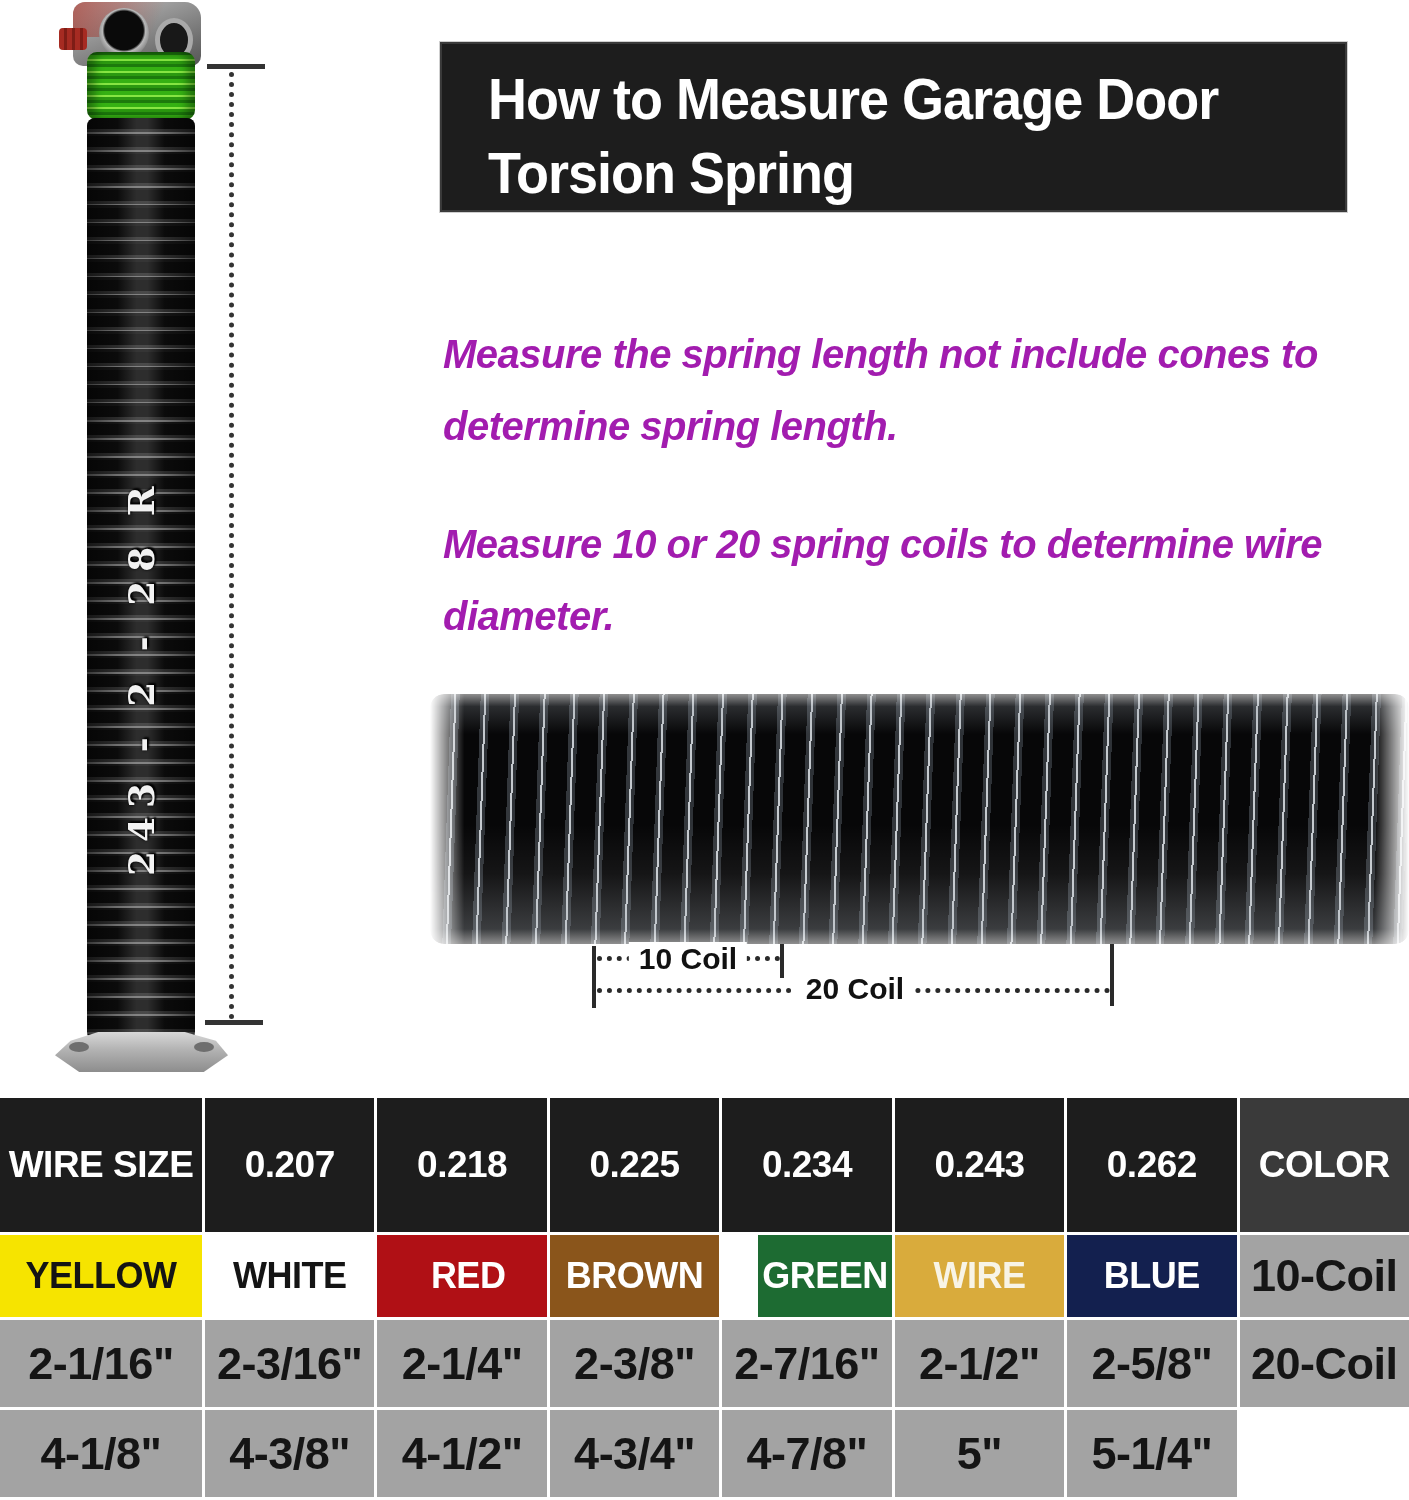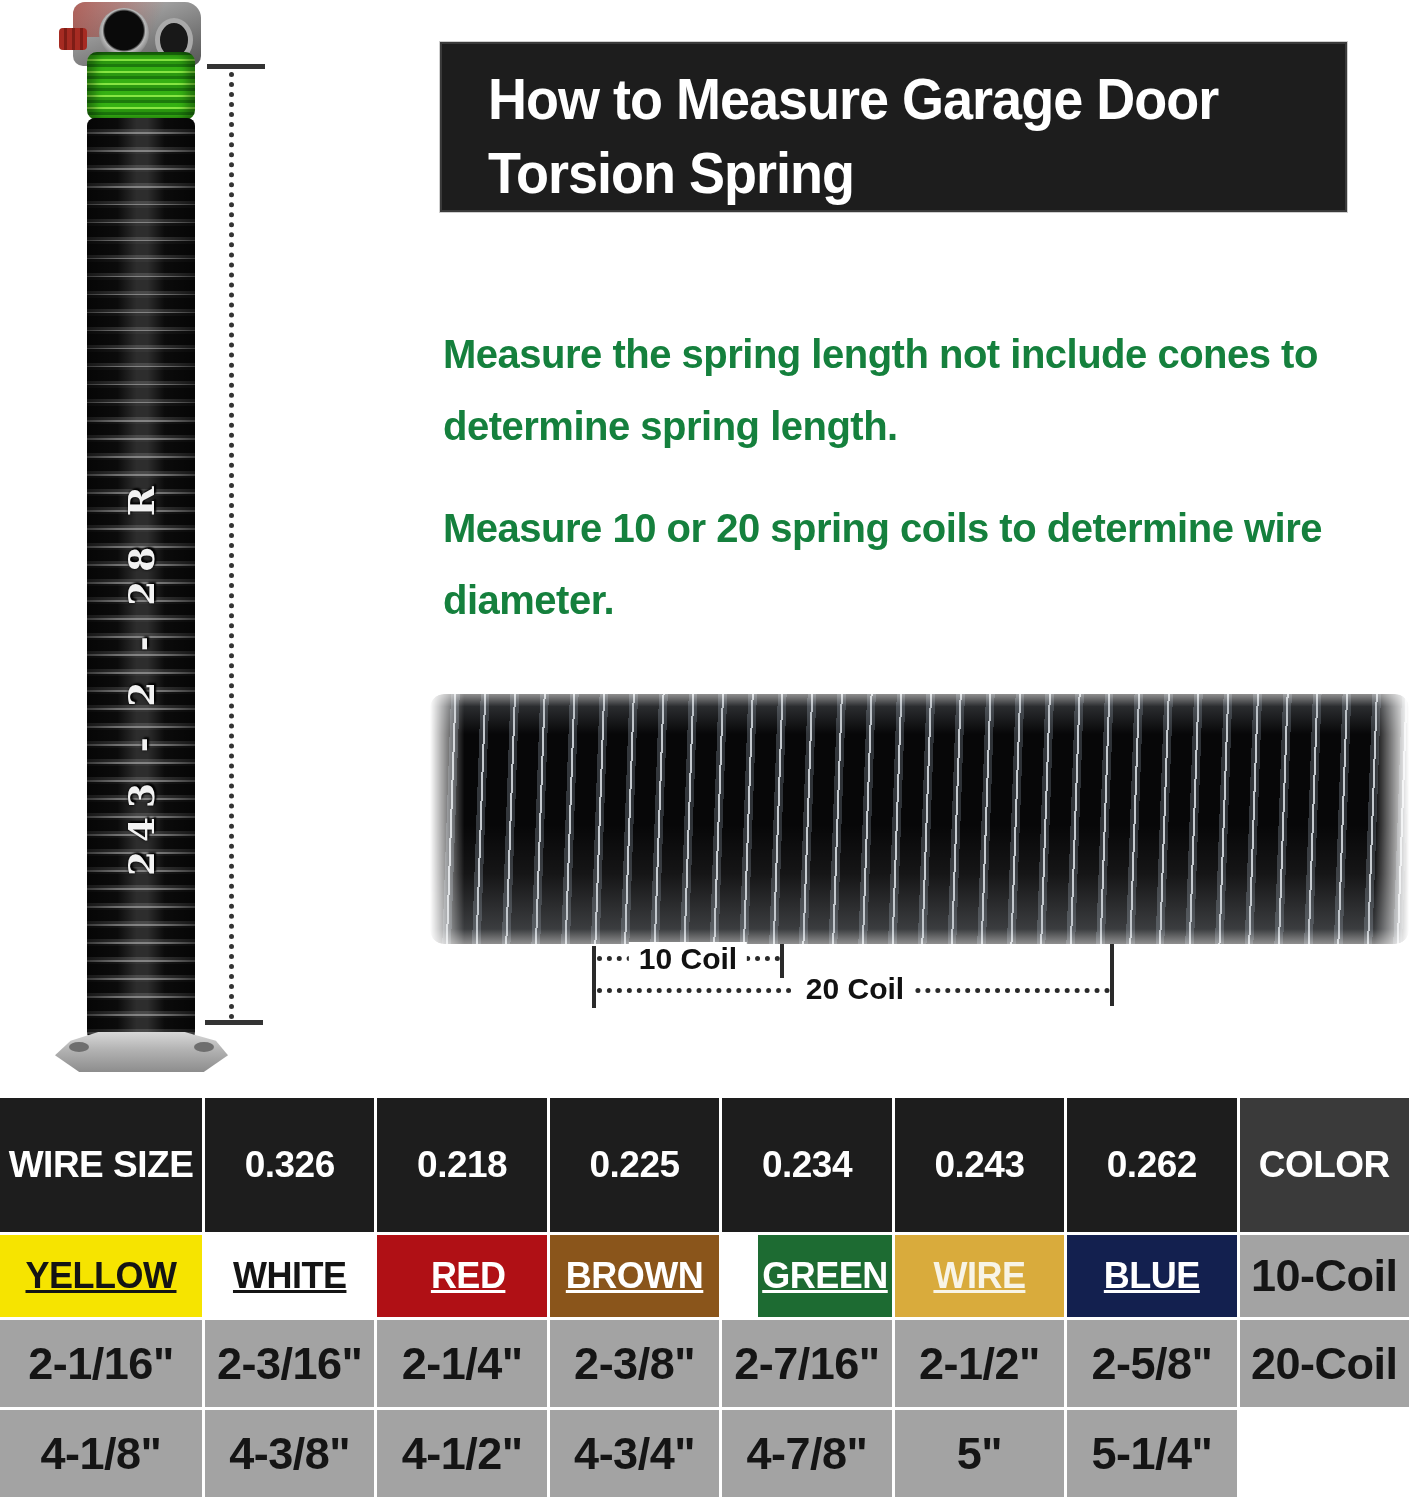--- a/index.html
+++ b/index.html
@@ -78,25 +78,25 @@
     position:absolute; left:440px; top:42px; width:907px; height:170px;
     background:#1d1d1d; border:2px solid #3a3a3a; outline:1px solid #cfcfcf;
     color:#fff; padding:16px 16px 0 46px;
   }
   .title-banner .t-line {
     font-size:54px; line-height:74px; font-weight:800; letter-spacing:-1px;
     transform:scaleY(1.06); transform-origin:left top; white-space:nowrap;
   }
 
   .instruction {
-    position:absolute; left:443px; width:955px; color:#15803d;
-    font-size:40px; line-height:72px; font-weight:800; letter-spacing:-0.5px;
+    position:absolute; left:443px; width:955px; color:#a21caf;
+    font-size:40px; line-height:72px; font-weight:800; letter-spacing:-0.5px;font-style:italic;
   }
   .instruction.p1 { top:318px; }
-  .instruction.p2 { top:492px; }
+  .instruction.p2 { top:508px; }
 
   
   .coil-closeup-photo {
     position:absolute; left:430px; top:694px; width:979px; height:250px; border-radius:14px;
     background:
       linear-gradient(180deg, rgba(255,255,255,.55) 0%, rgba(150,158,166,.25) 5%, transparent 16%, transparent 52%, rgba(255,255,255,.06) 72%, rgba(180,186,192,.3) 94%, rgba(255,255,255,.55) 100%),
       repeating-linear-gradient(92deg, #070708 0 21px, #33373c 21px 24.5px, #c4c9ce 24.5px 26.5px, #2e3237 26.5px 29.7px);
     -webkit-mask-image:linear-gradient(90deg, transparent 0, #000 3.5%, #000 96.5%, transparent 100%);
     mask-image:linear-gradient(90deg, transparent 0, #000 3.5%, #000 96.5%, transparent 100%);
   }
@@ -122,21 +122,21 @@
     position:absolute; left:0; top:1098px; width:1409px; height:324px;
     display:grid; grid-template-columns:202px repeat(7, 1fr);
     grid-template-rows:134px 82px 87px 87px; gap:3px; background:#fff;
   }
   .cell {
     display:flex; align-items:center; justify-content:center;
     font-weight:800; letter-spacing:-0.5px;
   }
   .c-head  { background:#1d1d1d; color:#fff; font-size:37px; }
   .c-label { background:#3a3a3a; color:#fff; font-size:37px; }
-  .c-color { font-size:36px;text-decoration:underline; }
+  .c-color { font-size:36px; }
   .c-gray  { background:#a3a3a3; color:#151515; font-size:45px; }
 </style>
 </head>
 <body>
 
 <div class="page">
 
   <div class="spring-assembly">
     <div class="winding-cone">
       <div class="cone-red-tint"></div>
@@ -170,21 +170,21 @@
   <div class="dotline ten-coil-line"></div>
   <div class="coil-tick ten-coil-tick"></div>
   <div class="coil-dim-label ten-coil-label">10 Coil</div>
   <div class="dotline twenty-coil-line"></div>
   <div class="coil-tick twenty-coil-tick"></div>
   <div class="coil-dim-label twenty-coil-label">20 Coil</div>
 
   <div class="spec-table">
 
     <div class="cell c-head">WIRE SIZE</div>
-    <div class="cell c-head">0.326</div>
+    <div class="cell c-head">0.207</div>
     <div class="cell c-head">0.218</div>
     <div class="cell c-head">0.225</div>
     <div class="cell c-head">0.234</div>
     <div class="cell c-head">0.243</div>
     <div class="cell c-head">0.262</div>
 
     <div class="cell c-label">COLOR</div>
     <div class="cell c-color" style="background-color: rgb(246, 228, 0); color: rgb(20, 20, 20);">YELLOW</div>
     <div class="cell c-color" style="background-color: rgb(255, 255, 255); color: rgb(20, 20, 20);">WHITE</div>
     <div class="cell c-color" style="background-color: rgb(176, 16, 21); color: rgb(255, 255, 255); padding-left: 12px;">RED</div>

